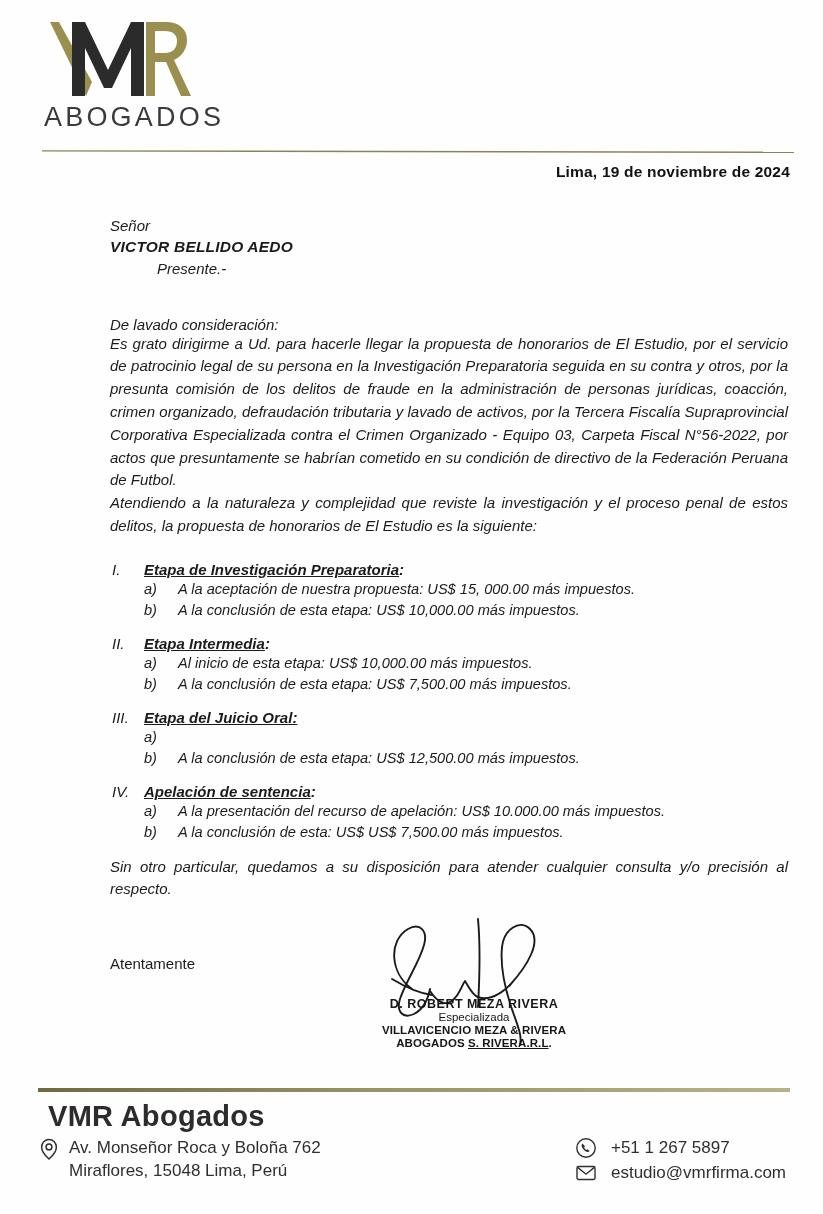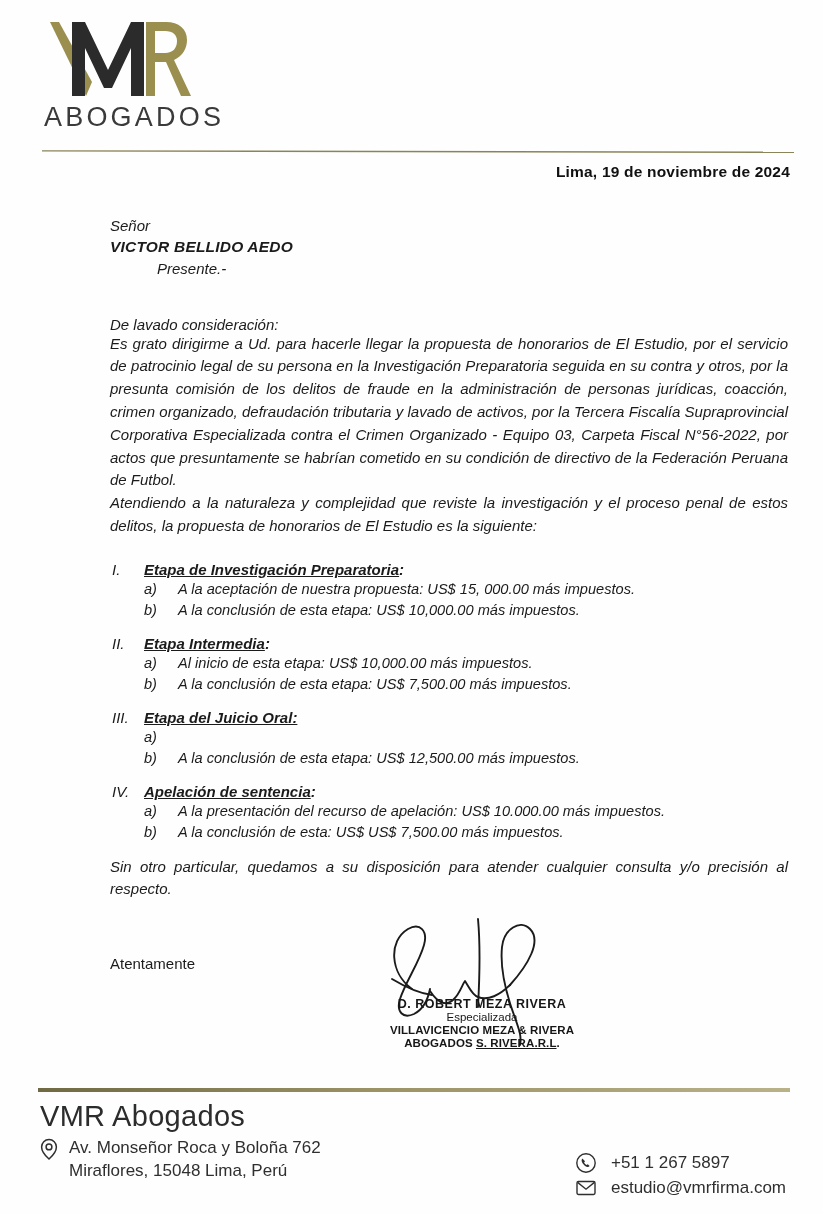--- a/index.html
+++ b/index.html
@@ -135,21 +135,21 @@
   }
   .signature-area {
     position: absolute;
     left: 370px;
     top: 915px;
     width: 240px;
   }
   .sig-svg { display: block; }
   .stamp {
     position: absolute;
-    left: 12px;
+    left: 4px;
     top: 82px;
     width: 200px;
     text-align: center;
     font-family: "Liberation Sans", sans-serif;
     color: #161616;
     line-height: 1.12;
   }
   .stamp .l1 { font-size: 12.5px; font-weight: bold; letter-spacing: 0.5px; }
   .stamp .l2 { font-size: 11.5px; font-weight: normal; }
   .stamp .l3 { font-size: 11.5px; font-weight: bold; letter-spacing: 0.1px; }
@@ -169,41 +169,40 @@
     position: absolute;
     left: 38px;
     top: 1100px;
     width: 760px;
     height: 110px;
   }
   .footer-name {
     font-size: 29px;
     color: #2c2c2c;
     letter-spacing: 0.3px;
-    font-weight: 400;
-    margin-left: 2px;
+    font-weight: 700;
+    margin-left: 10px;
   }
   .footer-cols {
     display: flex;
     justify-content: space-between;
     margin-top: 4px;
   }
   .addr-row {
     display: flex;
     align-items: flex-start;
     gap: 9px;
   }
   .addr-lines {
     font-size: 17px;
     line-height: 1.35;
     color: #2f2f2f;
   }
   .contact {
     margin-right: 12px;
-    margin-top: 15px;
   }
   .contact-row {
     display: flex;
     align-items: center;
     gap: 14px;
     margin-bottom: 4px;
   }
   .contact-text {
     font-size: 17px;
     color: #2f2f2f;

